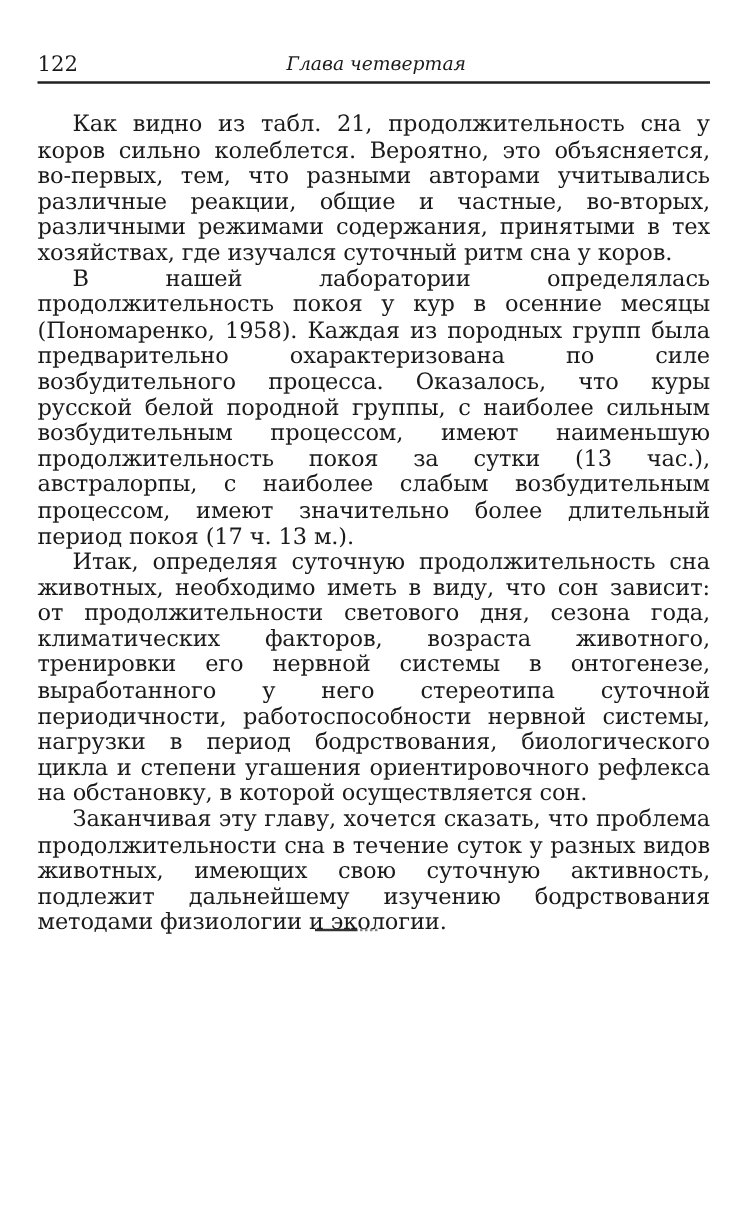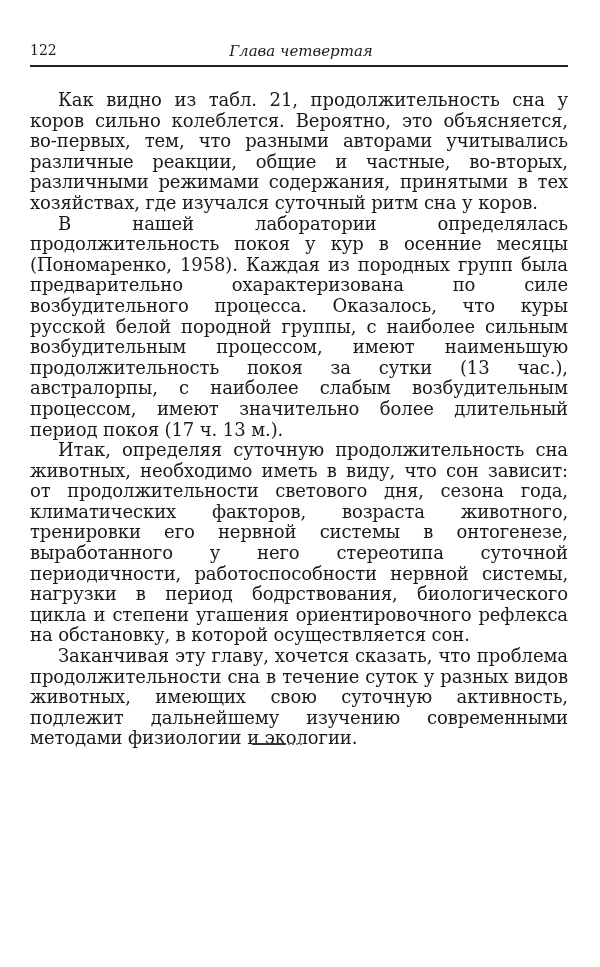--- a/index.html
+++ b/index.html
@@ -1,19 +1,19 @@
 <!DOCTYPE html>
 <html><head>
   <meta charset="utf-8">
   <style>
     html, body { margin: 0; padding: 0; background: #ffffff; }
     body { width: 600px; height: 967px; position: relative; overflow: hidden; color: #1a1a1a; }
     .page { position: absolute; left: 30px; top: 38px; width: 538px; }
     .header { position: relative; height: 26px; font-family: "DejaVu Serif", serif; }
-    .page-num { position: absolute; left: 0; top: 4px; font-size: 14px; font-family: "DejaVu Serif", serif; }
+    .page-num { position: absolute; left: 0; top: 4px; font-size: 17px; font-family: "DejaVu Serif", serif; }
     .running-head { position: absolute; left: 4px; right: 0; top: 4px; text-align: center; font-style: italic; font-size: 15px; font-family: "DejaVu Serif", serif; }
     .rule { position: absolute; left: 0; right: 0; top: 27px; height: 2px; background: #222; }
     .body-text { position: absolute; top: 52px; left: 0; width: 538px; font-family: "DejaVu Serif", serif; font-size: 18px; line-height: 20.6px; text-align: justify; letter-spacing: -0.1px; }
     .body-text p { margin: 0; text-indent: 28px; }
     .end-mark { position: absolute; top: 705px; left: 222px; width: 34px; height: 2px; background: #333; }
     .end-mark-dots { position: absolute; top: 705px; left: 258px; width: 14px; height: 2px; border-top: 2px dotted #888; }
   </style>
 </head>
 <body>
 
@@ -21,18 +21,18 @@
   <div class="header">
     <span class="page-num">122</span>
     <span class="running-head">Глава четвертая</span>
     <div class="rule"></div>
   </div>
 
   <div class="body-text">
     <p>Как видно из табл. 21, продолжительность сна у коров сильно колеблется. Вероятно, это объясняется, во-первых, тем, что разными авторами учитывались различные реакции, общие и частные, во-вторых, различными режимами содержания, принятыми в тех хозяйствах, где изучался суточный ритм сна у коров.</p>
     <p>В нашей лаборатории определялась продолжительность покоя у кур в осенние месяцы (Пономаренко, 1958). Каждая из породных групп была предварительно охарактеризована по силе возбудительного процесса. Оказалось, что куры русской белой породной группы, с наиболее сильным возбудительным процессом, имеют наименьшую продолжительность покоя за сутки (13 час.), австралорпы, с наиболее слабым возбудительным процессом, имеют значительно более длительный период покоя (17 ч. 13 м.).</p>
     <p>Итак, определяя суточную продолжительность сна животных, необходимо иметь в виду, что сон зависит: от продолжительности светового дня, сезона года, климатических факторов, возраста животного, тренировки его нервной системы в онтогенезе, выработанного у него стереотипа суточной периодичности, работоспособности нервной системы, нагрузки в период бодрствования, биологического цикла и степени угашения ориентировочного рефлекса на обстановку, в которой осуществляется сон.</p>
-    <p>Заканчивая эту главу, хочется сказать, что проблема продолжительности сна в течение суток у разных видов животных, имеющих свою суточную активность, подлежит дальнейшему изучению современными методами физиологии и экологии.</p>
+    <p>Заканчивая эту главу, хочется сказать, что проблема продолжительности сна в течение суток у разных видов животных, имеющих свою суточную активность, подлежит дальнейшему изучению бодрствования методами физиологии и экологии.</p>
   </div>
 
   <div class="end-mark"></div>
   <div class="end-mark-dots"></div>
 </div>
 
 </body></html>

